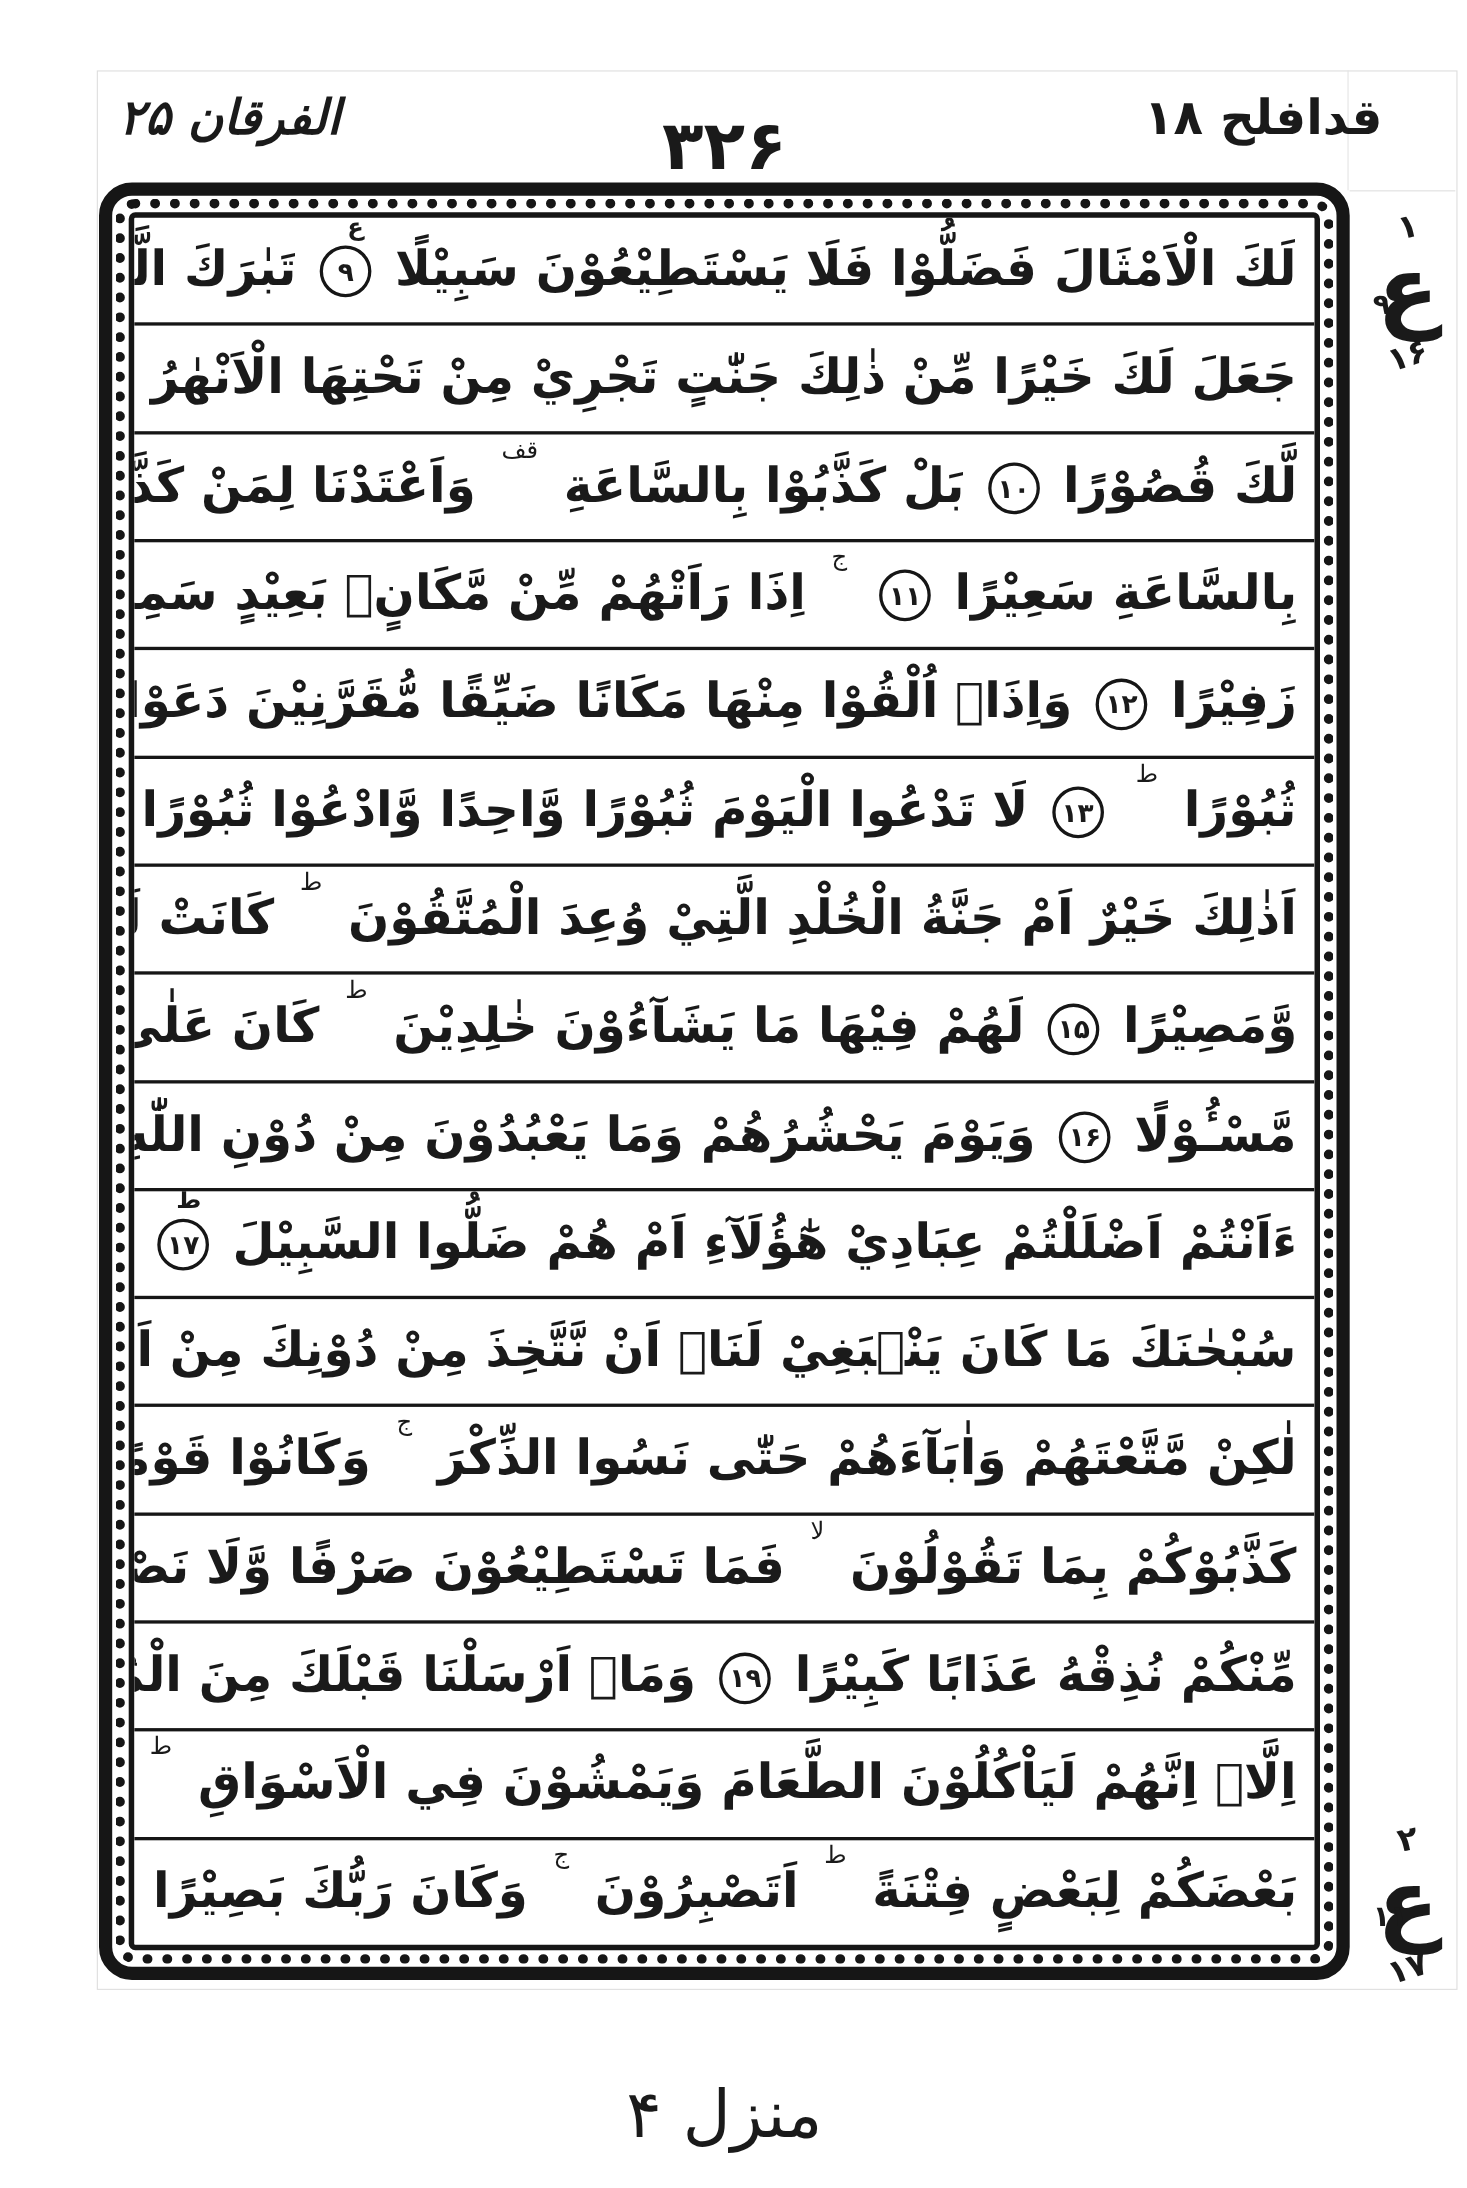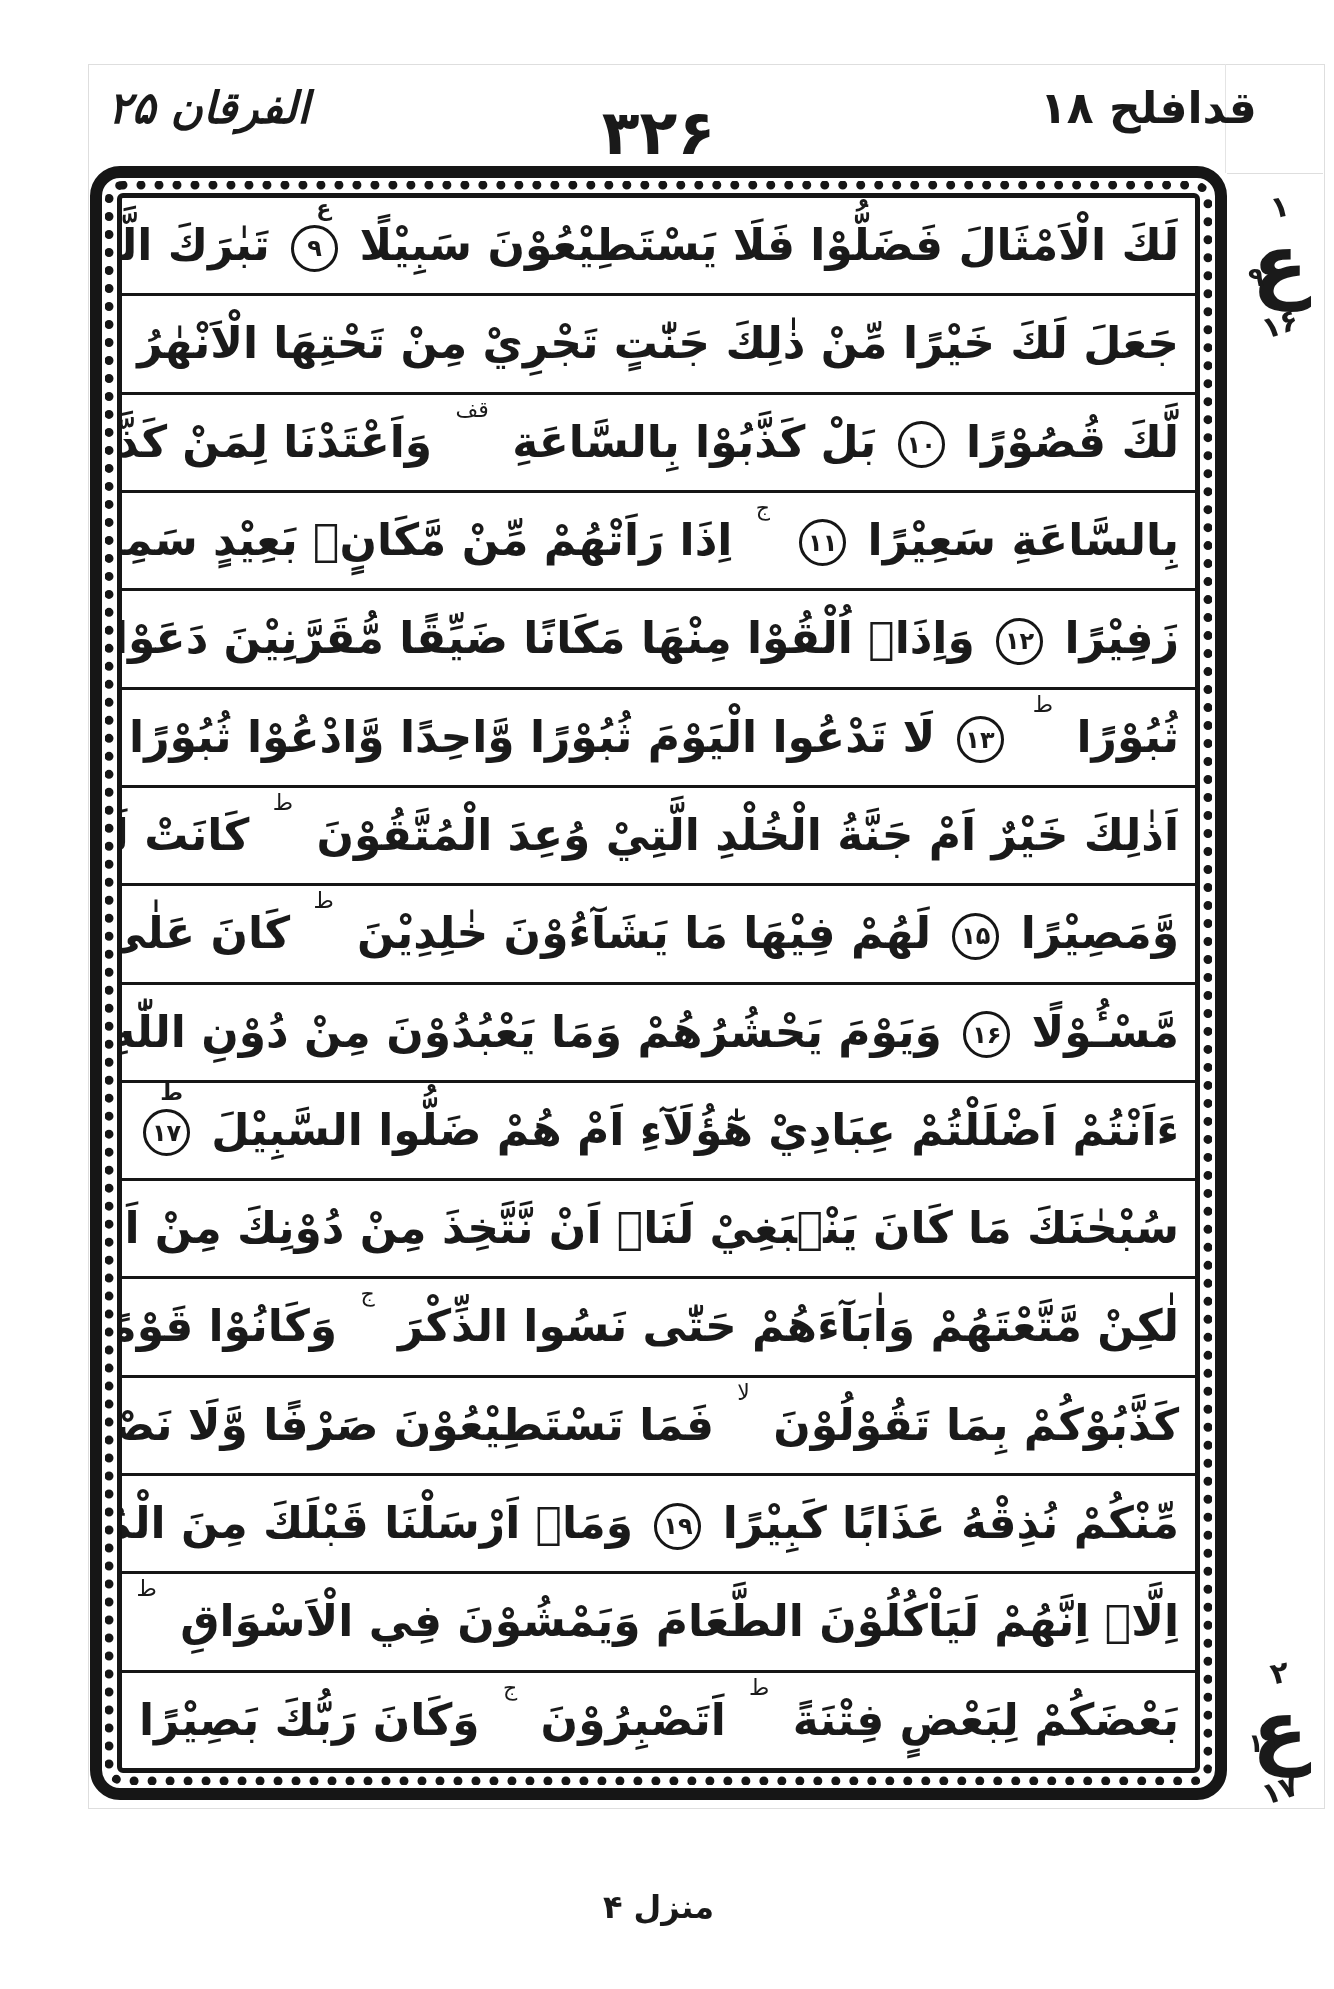--- a/index.html
+++ b/index.html
@@ -81,21 +81,21 @@
   .ruku-above{display:block;font-size:30px;line-height:34px;transform:rotate(-12deg);}
   .ruku-ain-wrap{display:block;position:relative;height:84px;}
   .ruku-ain{font-size:82px;line-height:80px;display:inline-block;}
   .ruku-inside{
     position:absolute;font-size:26px;line-height:1;bottom:18px;left:16px;
   }
   .ruku-below{display:block;font-size:30px;line-height:32px;transform:rotate(-18deg);}
   
   .manzil{
     position:absolute;left:90px;top:1888px;width:1137px;text-align:center;
-    font-size:32px;font-weight:bold;direction:rtl;
+    font-size:60px;font-weight:normal;direction:rtl;
   }
 </style>
 </head>
 <body>
 
 <div class="rule-box"></div>
 <div class="rule-seg-h"></div>
 <div class="rule-seg-v"></div>
 
 <div class="hdr-surah">الفرقان ۲۵</div>

